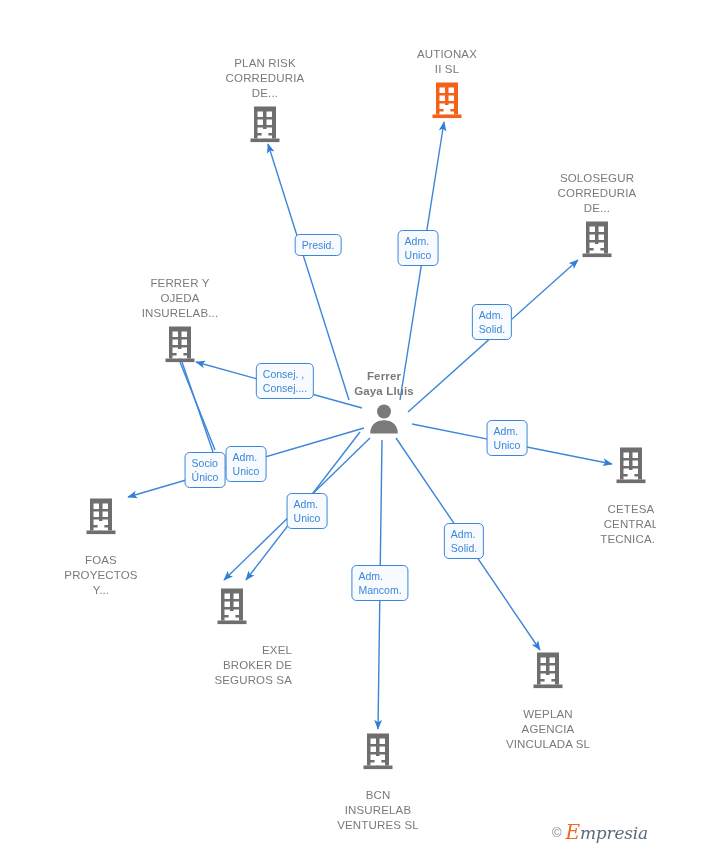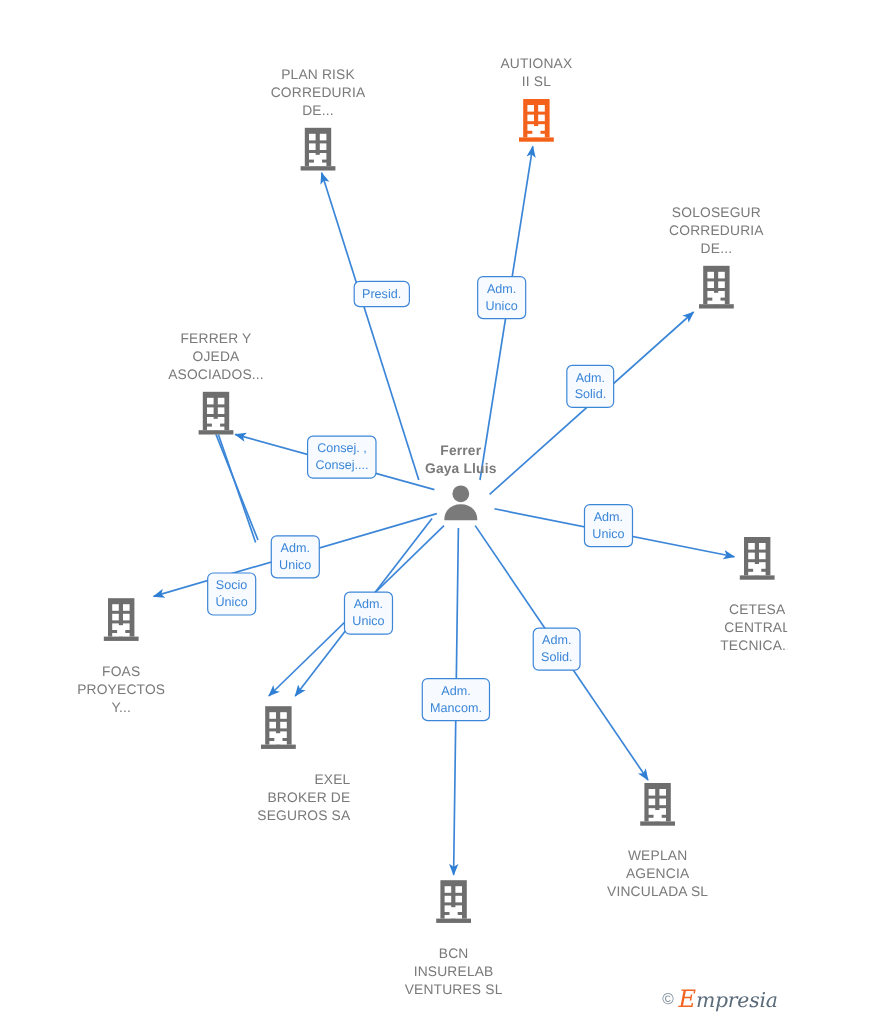--- a/index.html
+++ b/index.html
@@ -50,21 +50,20 @@
   .edge-label {
     position: absolute;
     box-sizing: border-box;
     background: #f7fbff;
     border: 1.3px solid #3c86d8;
     border-radius: 5px;
     color: #3c86d8;
     font-size: 10.5px;
     line-height: 14px;
     padding: 3px 6px;
-    text-align: center;
     white-space: pre-line;
     transform: translate(-50%, -50%);
   }
   .person-svg { display: block; margin: 0 auto; }
   .building-svg { display: block; margin: 0 auto; }
   #watermark {
     position: absolute;
     right: 8px;
     bottom: 6px;
     display: flex;
@@ -171,21 +170,21 @@
             <rect x="8.5" y="31.5" width="5.5" height="5.5" fill="#ffffff"></rect>
             <rect x="17.5" y="31.5" width="5.5" height="5.5" fill="#ffffff"></rect>
       <rect x="12.6" y="25" width="6.8" height="9.5" fill="#ffffff"></rect>
       <rect x="1.5" y="34.5" width="29" height="3.6" fill="#6e6e6e"></rect>
     </svg>
         </span>
       </div>
       <div class="node label-above" style="left: 180px; top: 276px;">
         <div class="node-label">FERRER Y
 OJEDA
-ASOCIADOS...</div>
+INSURELAB...</div>
         <span class="glyph">
           <svg class="building-svg" width="32" height="40" viewBox="0 0 32 40" xmlns="http://www.w3.org/2000/svg" aria-hidden="true">
       <rect x="5" y="2.5" width="22" height="32" fill="#6e6e6e"></rect>
       <rect x="8.5" y="7.5" width="5.5" height="5.5" fill="#ffffff"></rect>
             <rect x="17.5" y="7.5" width="5.5" height="5.5" fill="#ffffff"></rect>
             <rect x="8.5" y="15.5" width="5.5" height="5.5" fill="#ffffff"></rect>
             <rect x="17.5" y="15.5" width="5.5" height="5.5" fill="#ffffff"></rect>
             <rect x="8.5" y="23.5" width="5.5" height="5.5" fill="#ffffff"></rect>
             <rect x="17.5" y="23.5" width="5.5" height="5.5" fill="#ffffff"></rect>
             <rect x="8.5" y="31.5" width="5.5" height="5.5" fill="#ffffff"></rect>
@@ -309,21 +308,21 @@
   <div id="edge-labels-layer">
       <div class="edge-label" style="left: 318px; top: 245px;">Presid.</div>
       <div class="edge-label" style="left: 418px; top: 248px;">Adm.
 Unico</div>
       <div class="edge-label" style="left: 492px; top: 322px;">Adm.
 Solid.</div>
       <div class="edge-label" style="left: 285px; top: 381px;">Consej. ,
 Consej....</div>
       <div class="edge-label" style="left: 507px; top: 438px;">Adm.
 Unico</div>
-      <div class="edge-label" style="left: 193px; top: 470px; margin-top: 25px;">Socio
+      <div class="edge-label" style="left: 205px; top: 470px;">Socio
 Único</div>
       <div class="edge-label" style="left: 246px; top: 464px;">Adm.
 Unico</div>
       <div class="edge-label" style="left: 307px; top: 511px;">Adm.
 Unico</div>
       <div class="edge-label" style="left: 380px; top: 583px;">Adm.
 Mancom.</div>
       <div class="edge-label" style="left: 464px; top: 541px;">Adm.
 Solid.</div>
     </div>

